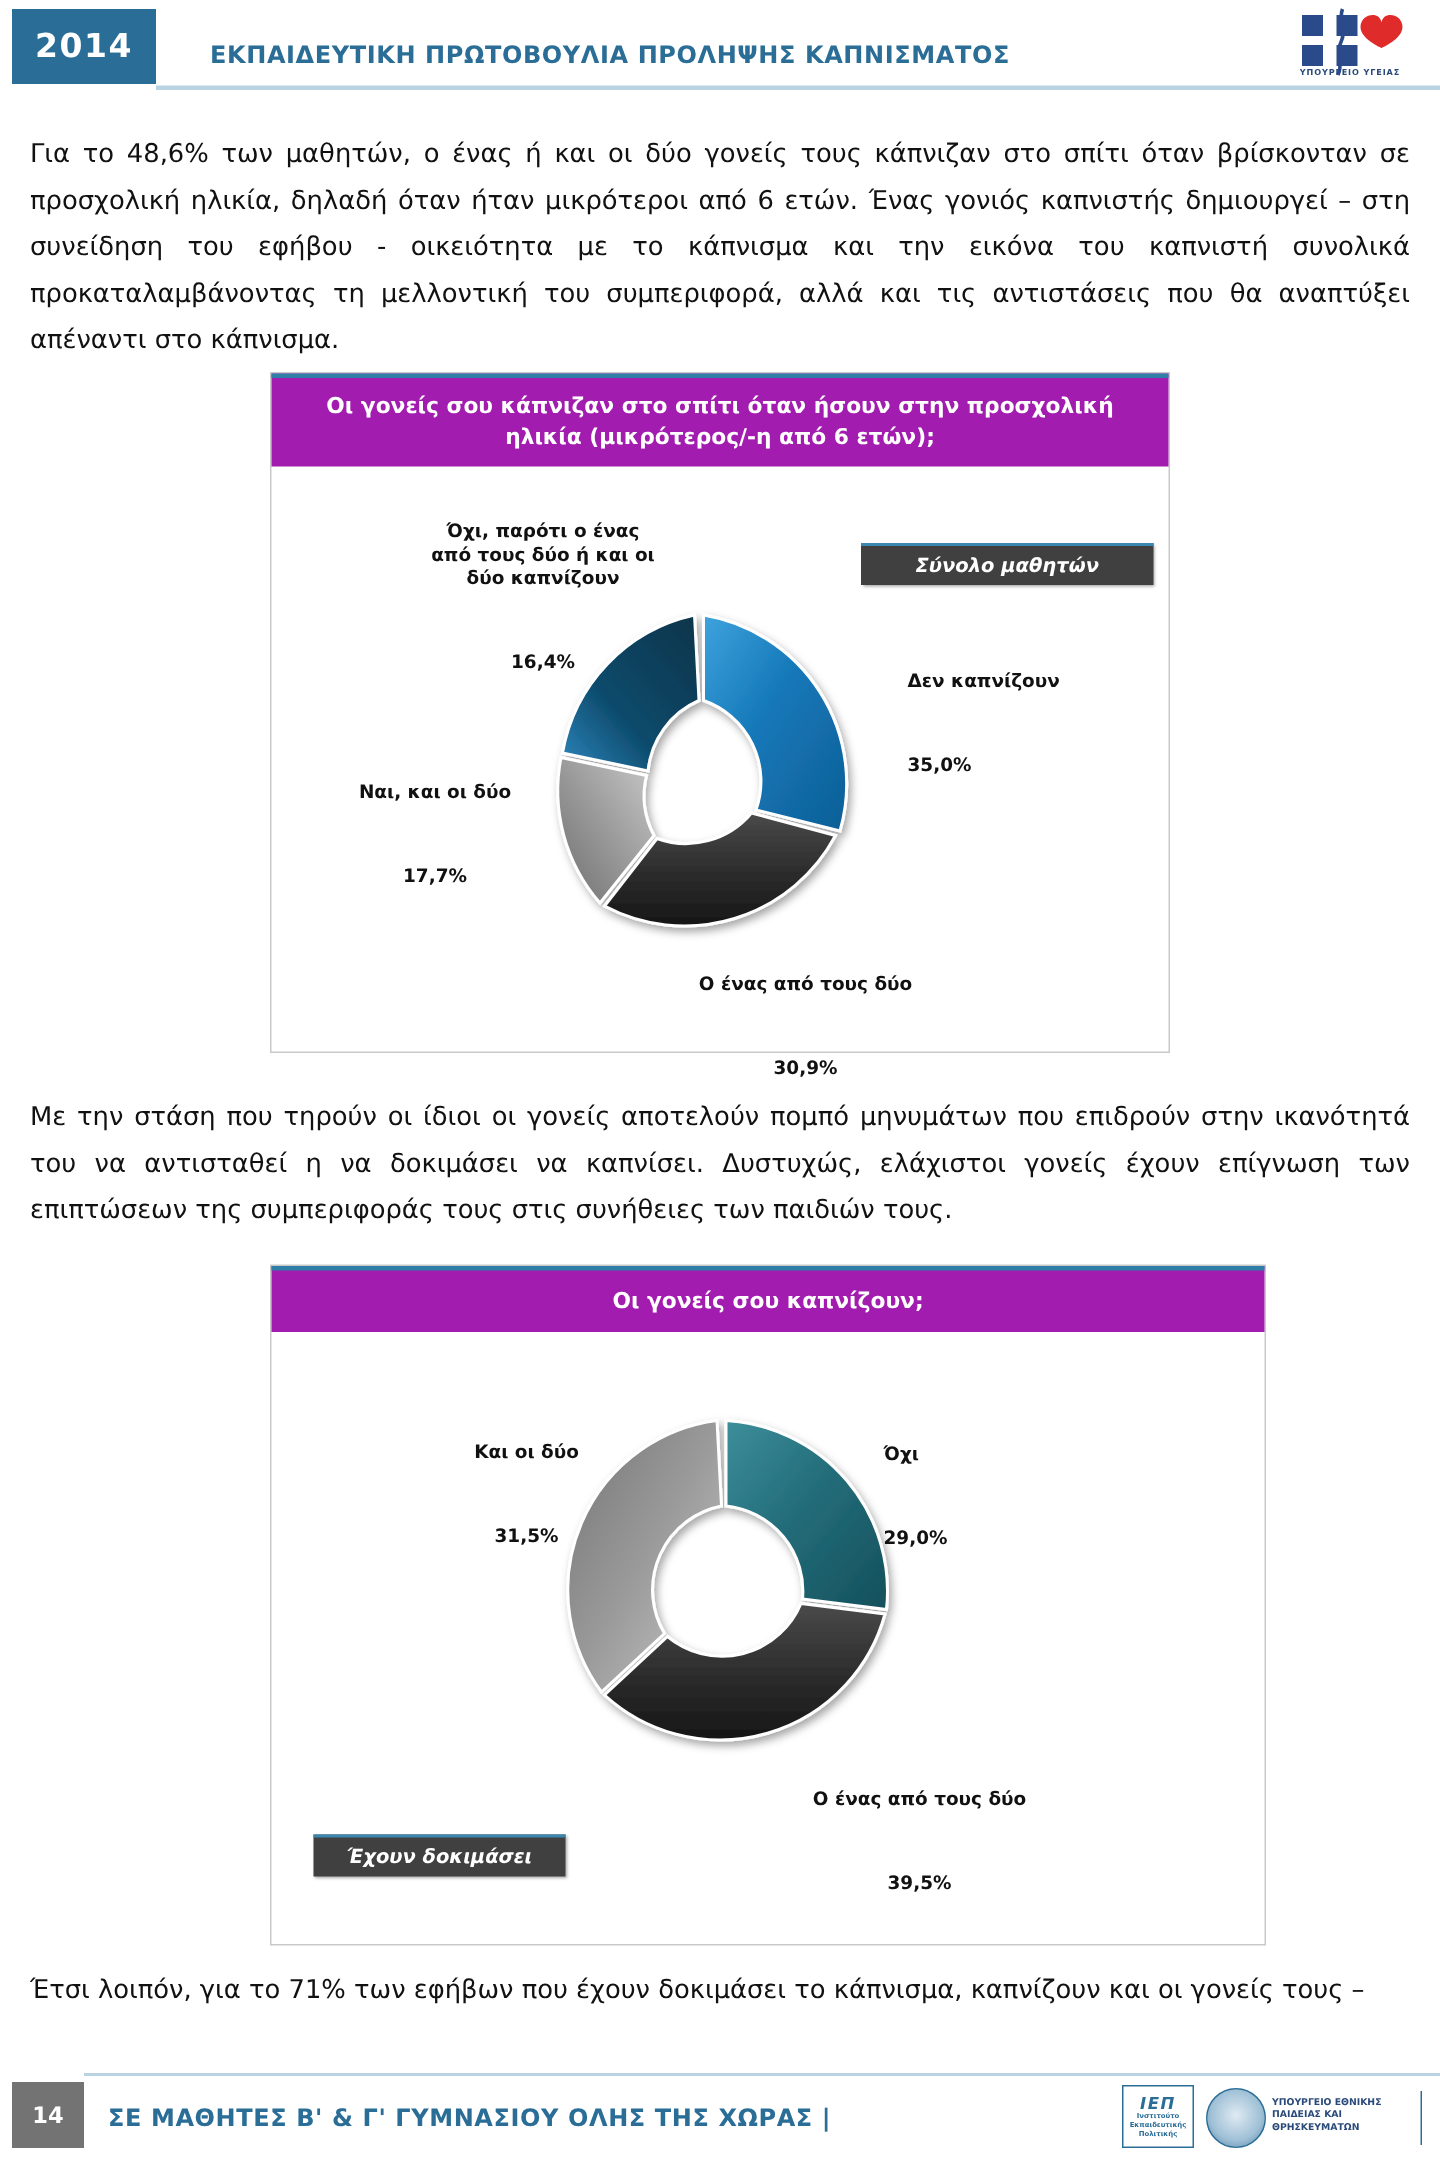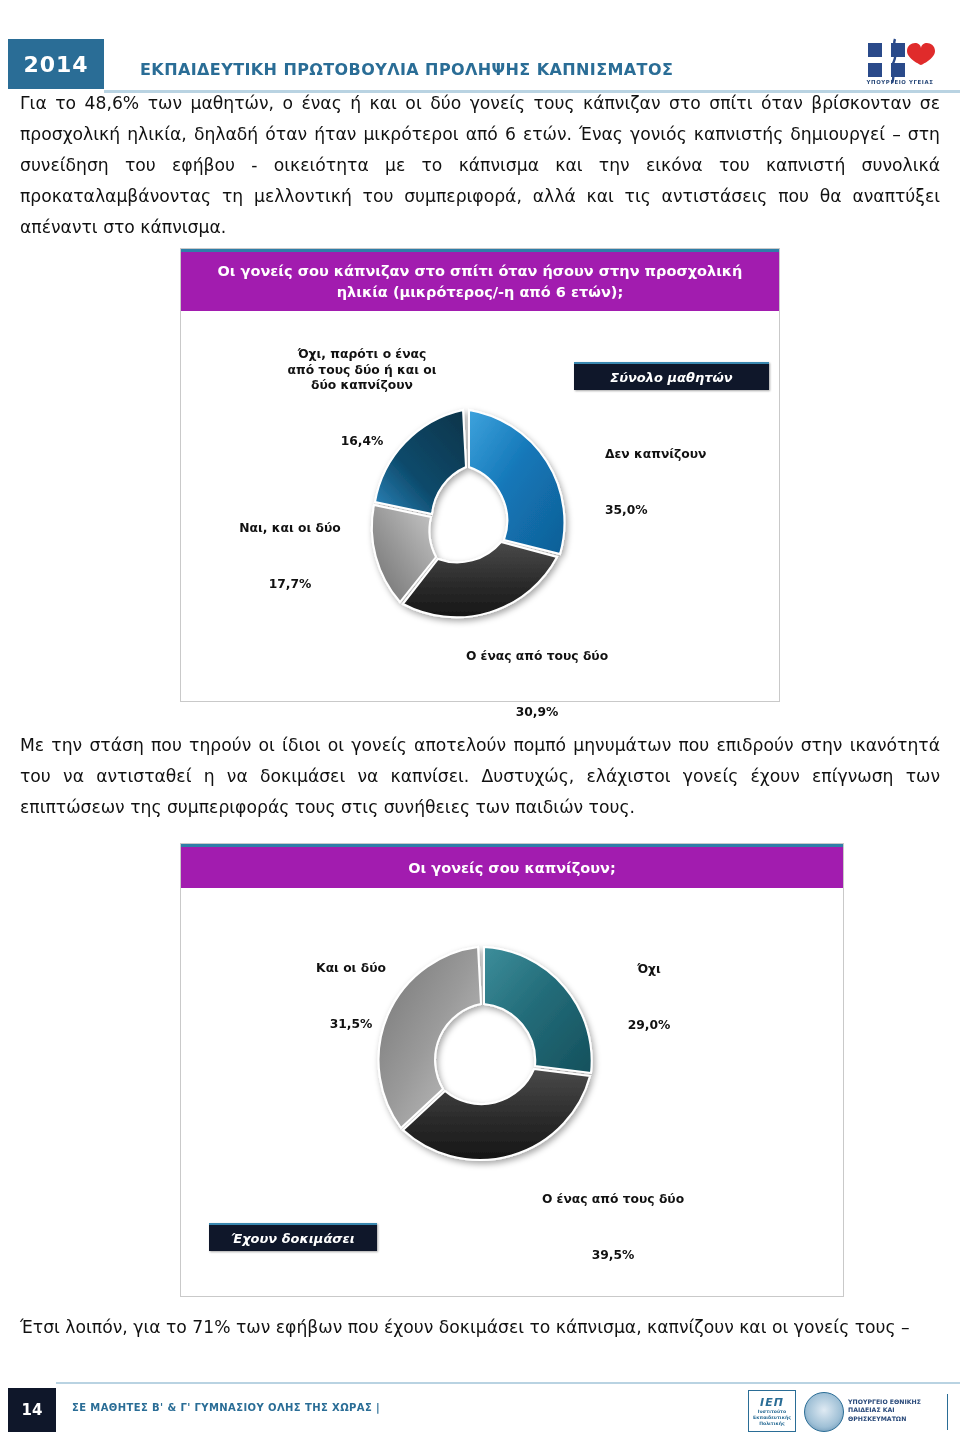--- a/index.html
+++ b/index.html
@@ -8,21 +8,21 @@
     width:960px; height:1439px;
     background:#ffffff;
     font-family:"DejaVu Sans","Liberation Sans",sans-serif;
     color:#1a1a1a;
     position:relative;
     overflow:hidden;
   }
 
   
   .page-header{
-    position:absolute; left:0; top:0; width:960px; height:62px;margin-top:33px;
+    position:absolute; left:0; top:0; width:960px; height:62px;
   }
   .hdr-year-box{
     position:absolute; left:8px; top:6px; width:96px; height:50px;
     background:#2a6d96;
     display:flex; align-items:center; justify-content:center;
   }
   .hdr-year{
     color:#ffffff; font-size:22px; font-weight:700; letter-spacing:1px;
     font-family:"DejaVu Sans","Liberation Sans",sans-serif;
   }
@@ -85,21 +85,21 @@
     font-size:14.5px;
     line-height:21px;
     padding:9px 14px 10px 14px;
   }
   #chart1-frame .chart-title-bar{ height:62px; }
   #chart2-frame .chart-title-bar{ height:44px; padding-top:11px; }
 
   
   .badge{
     position:absolute;
-    background:#0f172a;
+    background:#404040;
     color:#ffffff;
     font-style:italic;
     font-weight:700;
     font-size:13px;
     display:flex; align-items:center; justify-content:center;
     border-top:2px solid #3a88b0;
     box-shadow:1px 1px 2px rgba(0,0,0,.35);
     box-sizing:border-box;
   }
   #badge-total{ left:393px; top:113px; width:195px; height:28px; }
@@ -123,34 +123,34 @@
   .callout .pct{ display:block;margin-top:40px; }
 
   
   #c1-l1{ left:86px;  top:98px;  width:190px; text-align:center; }
   #c1-l2{ left:424px; top:198px; width:150px; text-align:left; }
   #c1-l3{ left:34px;  top:272px; width:150px; text-align:center; }
   #c1-l4{ left:256px; top:400px; width:200px; text-align:center; }
 
   
   #c2-l1{ left:100px; top:117px; width:140px; text-align:center; }
-  #c2-l2{ left:408px; top:118px; width:120px; text-align:center; }
+  #c2-l2{ left:408px; top:118px; width:120px; text-align:left; }
   #c2-l3{ left:332px; top:348px; width:200px; text-align:center; }
 
   
   .page-footer{ position:absolute; left:0; top:1380px; width:960px; height:59px; }
   .ftr-rule{ position:absolute; left:56px; top:2px; width:904px; height:2px; background:#b9d3e2; }
   .ftr-num-box{
     position:absolute; left:8px; top:8px; width:48px; height:44px;
-    background:#0f172a; display:flex; align-items:center; justify-content:center;
+    background:#737373; display:flex; align-items:center; justify-content:center;
   }
   .ftr-num{ color:#ffffff; font-size:15px; font-weight:700; }
   .ftr-text{
     position:absolute; left:72px; top:22px;
-    color:#2a6d96; font-size:10px; font-weight:700; letter-spacing:.4px;
+    color:#2a6d96; font-size:16px; font-weight:700; letter-spacing:.4px;
     white-space:nowrap;
   }
   .ftr-logos{ position:absolute; right:12px; top:8px; width:200px; height:46px; }
   .iep-box{
     position:absolute; left:0; top:2px; width:48px; height:42px;
     border:1px solid #2a6d96; box-sizing:border-box;
     display:flex; flex-direction:column; align-items:center; justify-content:center;
     color:#2a6d96;
   }
   .iep-mark{ font-size:11px; font-weight:700; letter-spacing:1px;font-style:italic; }

